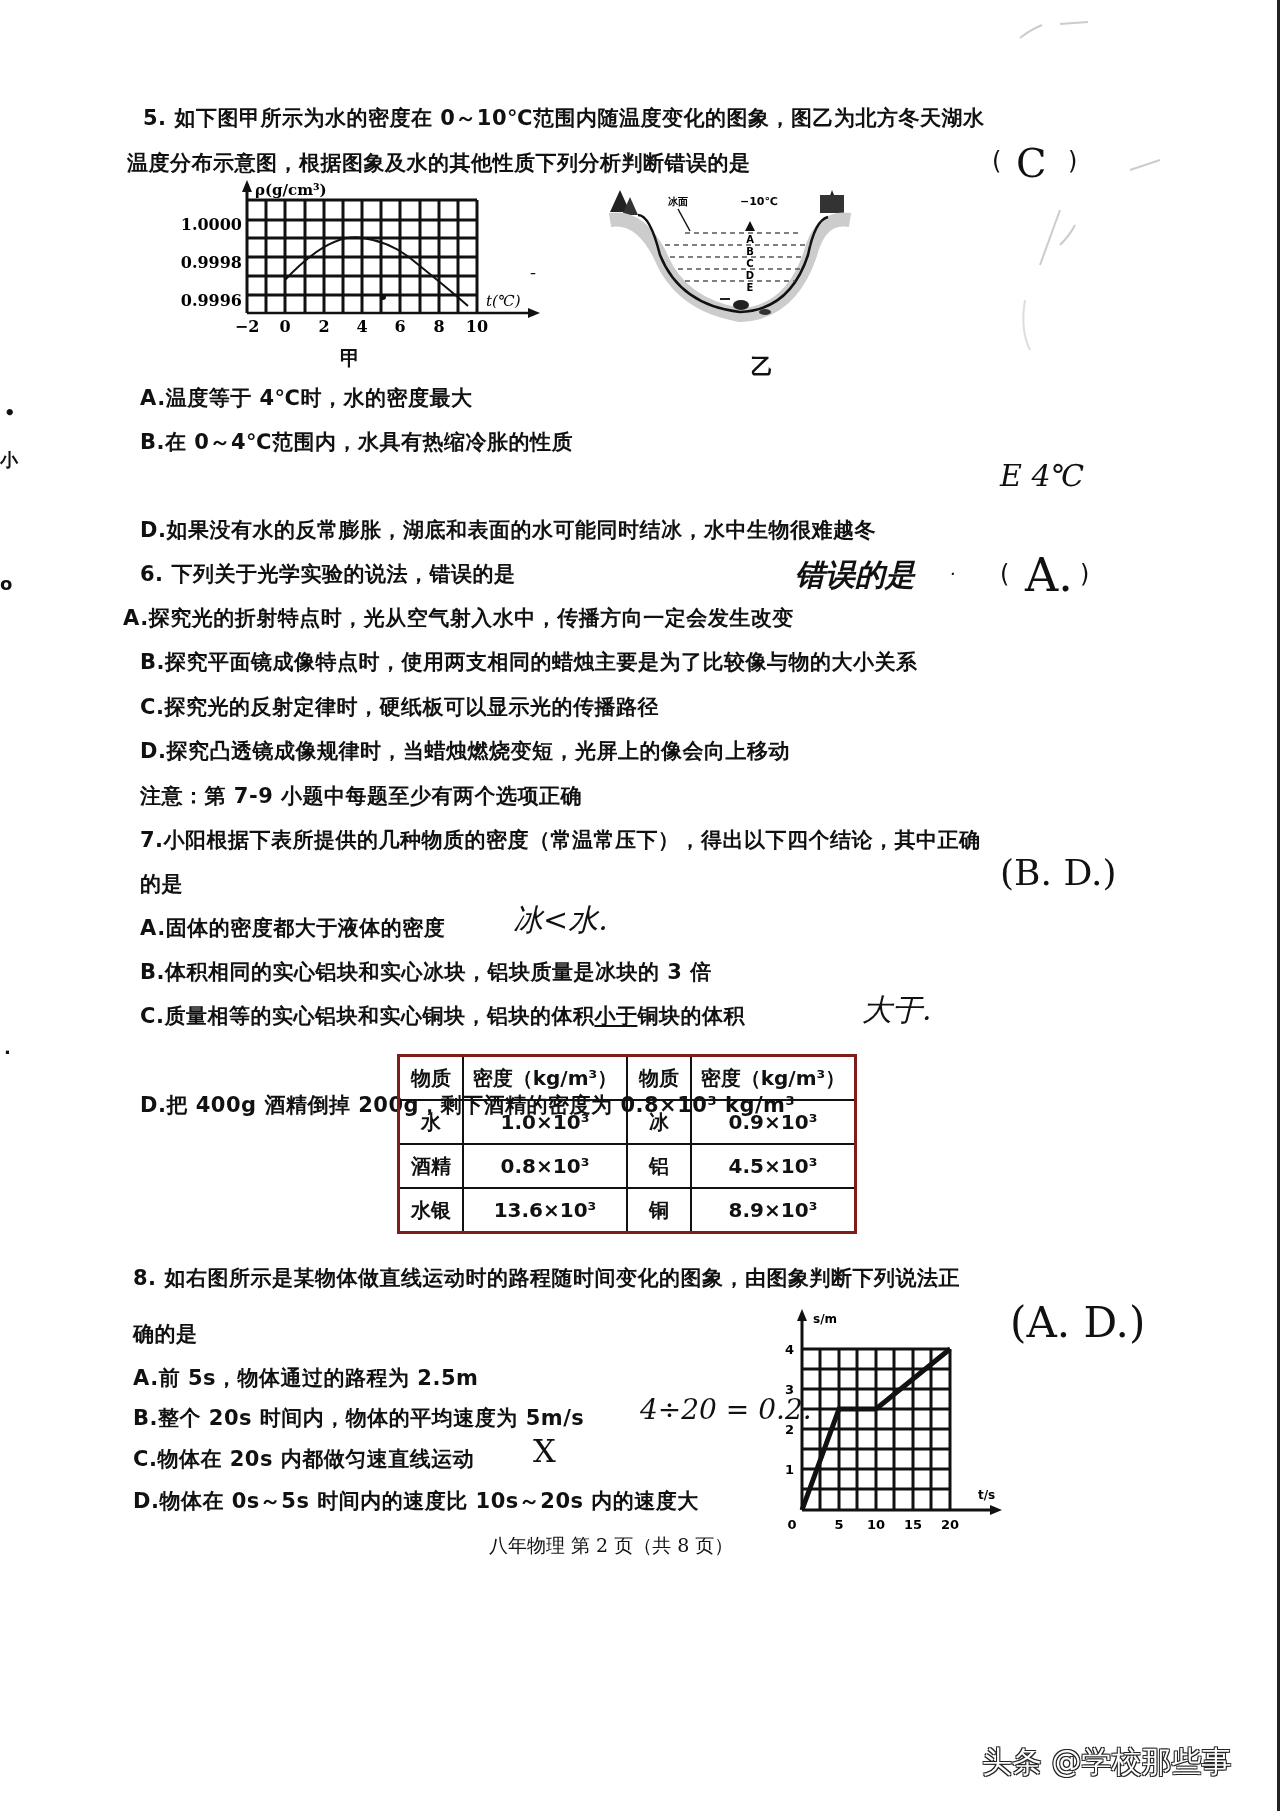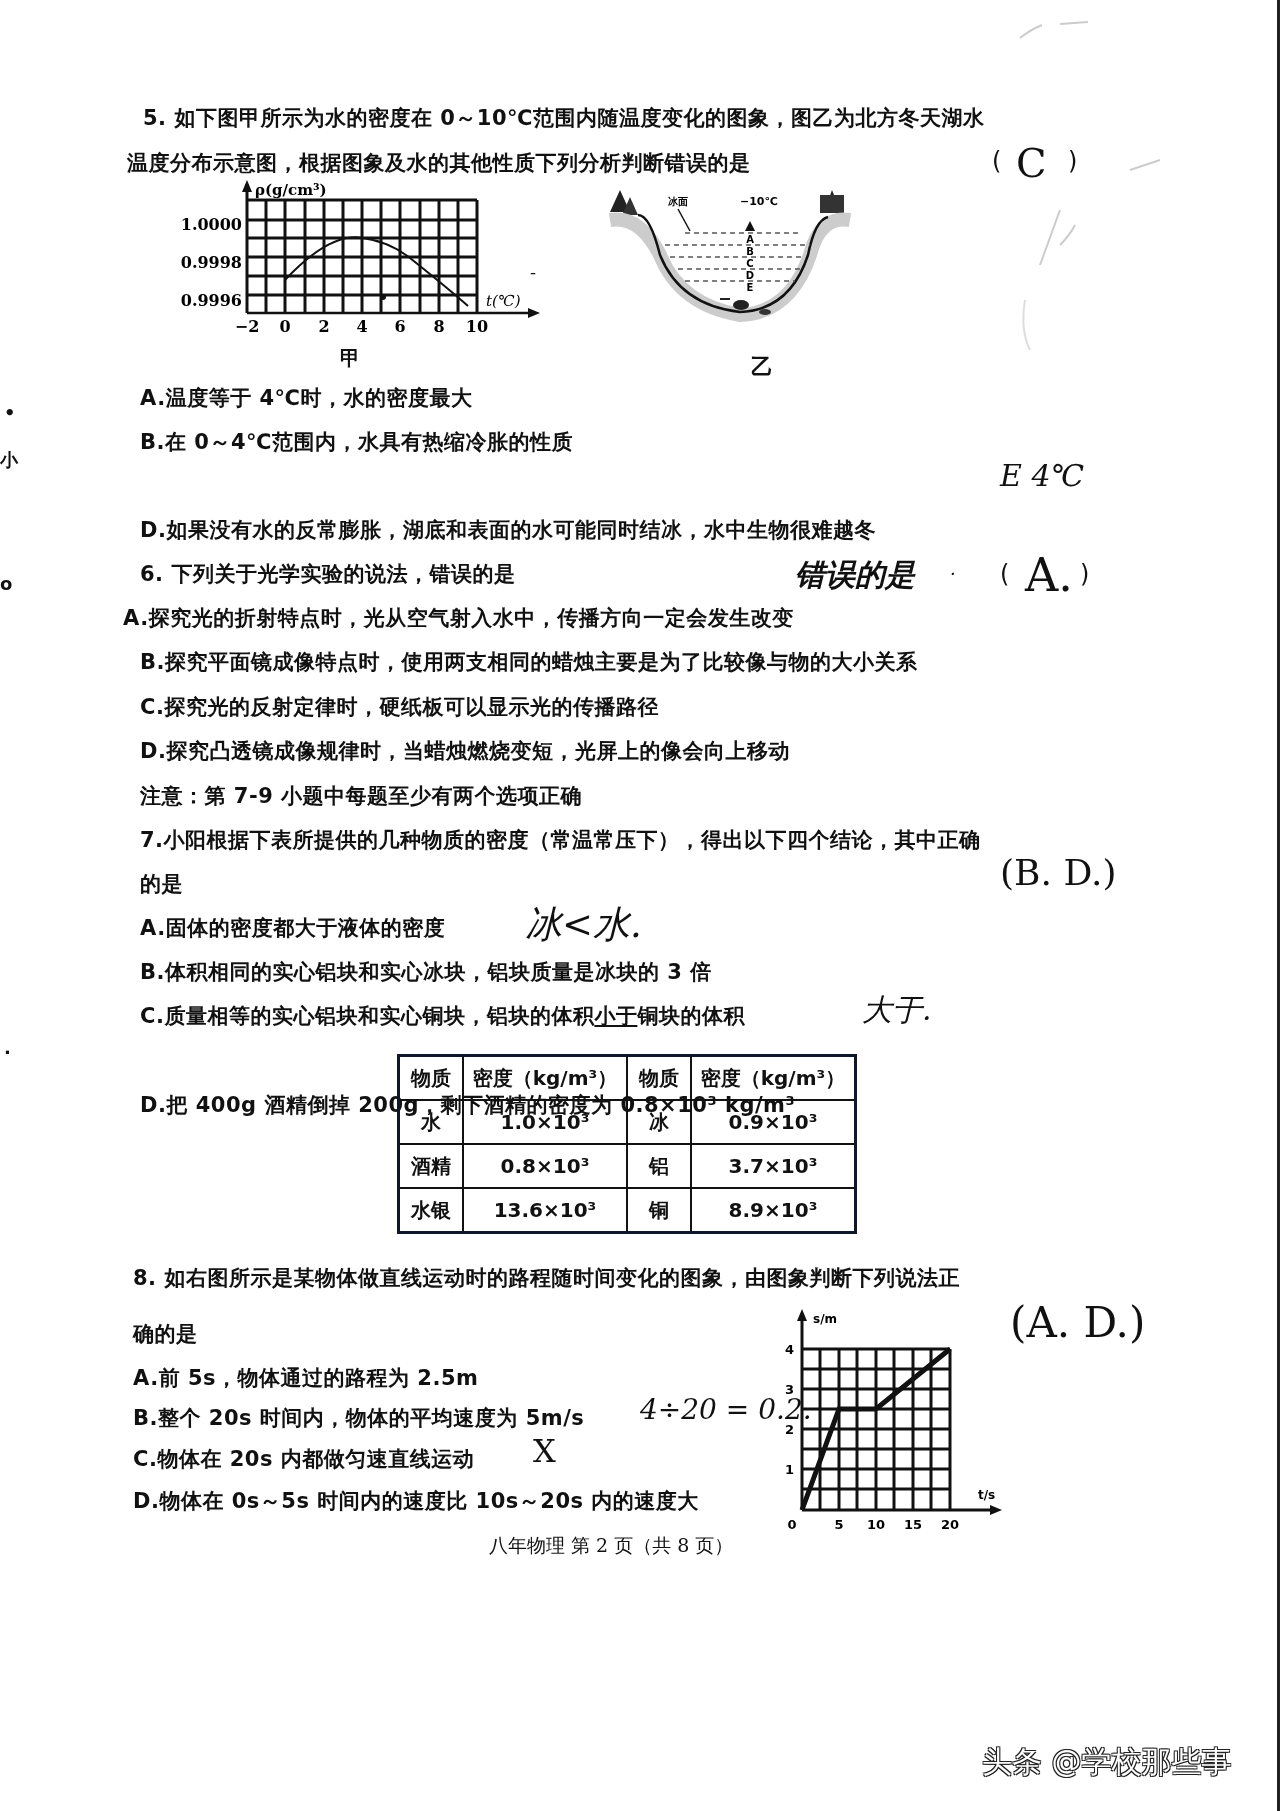--- a/index.html
+++ b/index.html
@@ -7,21 +7,21 @@
     width: 1280px; height: 1811px; background: #ffffff; position: relative; overflow: hidden;
     font-family: "DejaVu Sans", sans-serif; color: #111;
   }
   .page { position: absolute; left: 0; top: 0; width: 1280px; height: 1811px; }
   .right-edge { position: absolute; left: 1277px; top: 0; width: 3px; height: 1811px; background: #222; }
   .txt { position: absolute; font-size: 21px; font-weight: bold; white-space: nowrap; letter-spacing: 0.5px; }
   .hand { position: absolute; font-family: "DejaVu Serif", serif; color: #111; white-space: nowrap; font-style: italic; }
   .paren { position: absolute; font-size: 24px; font-weight: normal; white-space: nowrap; }
   .graph { position: absolute; }
   .caption { position: absolute; font-size: 20px; font-weight: bold; }
-  table.density { position: absolute; left: 397px; top: 1054px; border-collapse: collapse; border: 3px solid #0f172a; font-weight: bold; font-size: 20px; }
+  table.density { position: absolute; left: 397px; top: 1054px; border-collapse: collapse; border: 3px solid #7f1d1d; font-weight: bold; font-size: 20px; }
   table.density td, table.density th { border: 2px solid #111; height: 42px; text-align: center; padding: 0 6px; }
   table.density th { font-weight: bold; }
   .footer { position: absolute; left: 475px; top: 1533px; font-size: 19px; font-family: "DejaVu Serif", serif; margin-left: 14px; }
   .watermark { position: absolute; left: 982px; top: 1742px; font-size: 30px; color: #fff; font-family: "DejaVu Sans", sans-serif;
     text-shadow: -1px -1px 0 #222, 1px -1px 0 #222, -1px 1px 0 #222, 1px 1px 0 #222; }
   .margin-mark { position: absolute; font-size: 18px; font-weight: bold; }
 </style>
 </head>
 <body>
 
@@ -147,21 +147,21 @@
   <div class="txt" style="left:140px;top:648px"><span>B.</span><span>探究平面镜成像特点时，使用两支相同的蜡烛主要是为了比较像与物的大小关系</span></div>
   <div class="txt" style="left:140px;top:737px"><span>D.</span><span>探究凸透镜成像规律时，当蜡烛燃烧变短，光屏上的像会向上移动</span></div>
   <div class="txt" style="left:140px;top:693px"><span>C.</span><span>探究光的反射定律时，硬纸板可以显示光的传播路径</span></div>
 
   <div class="txt" style="left:140px;top:782px">注意：第 7-9 小题中每题至少有两个选项正确</div>
 
   <div class="txt" style="left:140px;top:826px">7.小阳根据下表所提供的几种物质的密度（常温常压下），得出以下四个结论，其中正确</div>
   <div class="txt" style="left:140px;top:870px">的是</div>
   <div class="hand" style="left:1000px;top:852px;font-size:36px;font-style:normal">(B. D.)</div>
   <div class="txt" style="left:140px;top:914px"><span>A.</span><span>固体的密度都大于液体的密度</span></div>
-  <div class="hand" style="left:525px;top:900px;font-size:37px">冰&lt;水.</div>
+  <div class="hand" style="left:513px;top:900px;font-size:30px">冰&lt;水.</div>
   <div class="txt" style="left:140px;top:958px"><span>B.</span><span>体积相同的实心铝块和实心冰块，铝块质量是冰块的 3 倍</span></div>
   <div class="txt" style="left:140px;top:1002px"><span>C.</span><span>质量相等的实心铝块和实心铜块，铝块的体积</span><span style="text-decoration:underline">小于</span><span>铜块的体积</span></div>
   <div class="hand" style="left:862px;top:990px;font-size:30px">大于.</div>
 
   <div class="txt" style="left:140px;top:1059px;margin-top:32px"><span>D.</span><span>把 400g 酒精倒掉 200g，剩下酒精的密度为 0.8×10³ kg/m³</span></div>
 
   <table class="density">
     <tbody>
         <tr>
       <th style="width:50px">物质</th>
@@ -172,21 +172,21 @@
     <tr>
       <td>水</td>
       <td>1.0×10³</td>
       <td>冰</td>
       <td>0.9×10³</td>
     </tr>
     <tr>
       <td>酒精</td>
       <td>0.8×10³</td>
       <td>铝</td>
-      <td>3.7×10³</td>
+      <td>4.5×10³</td>
     </tr>
     <tr>
       <td>水银</td>
       <td>13.6×10³</td>
       <td>铜</td>
       <td>8.9×10³</td>
     </tr>
   </tbody>
     </table>
 

